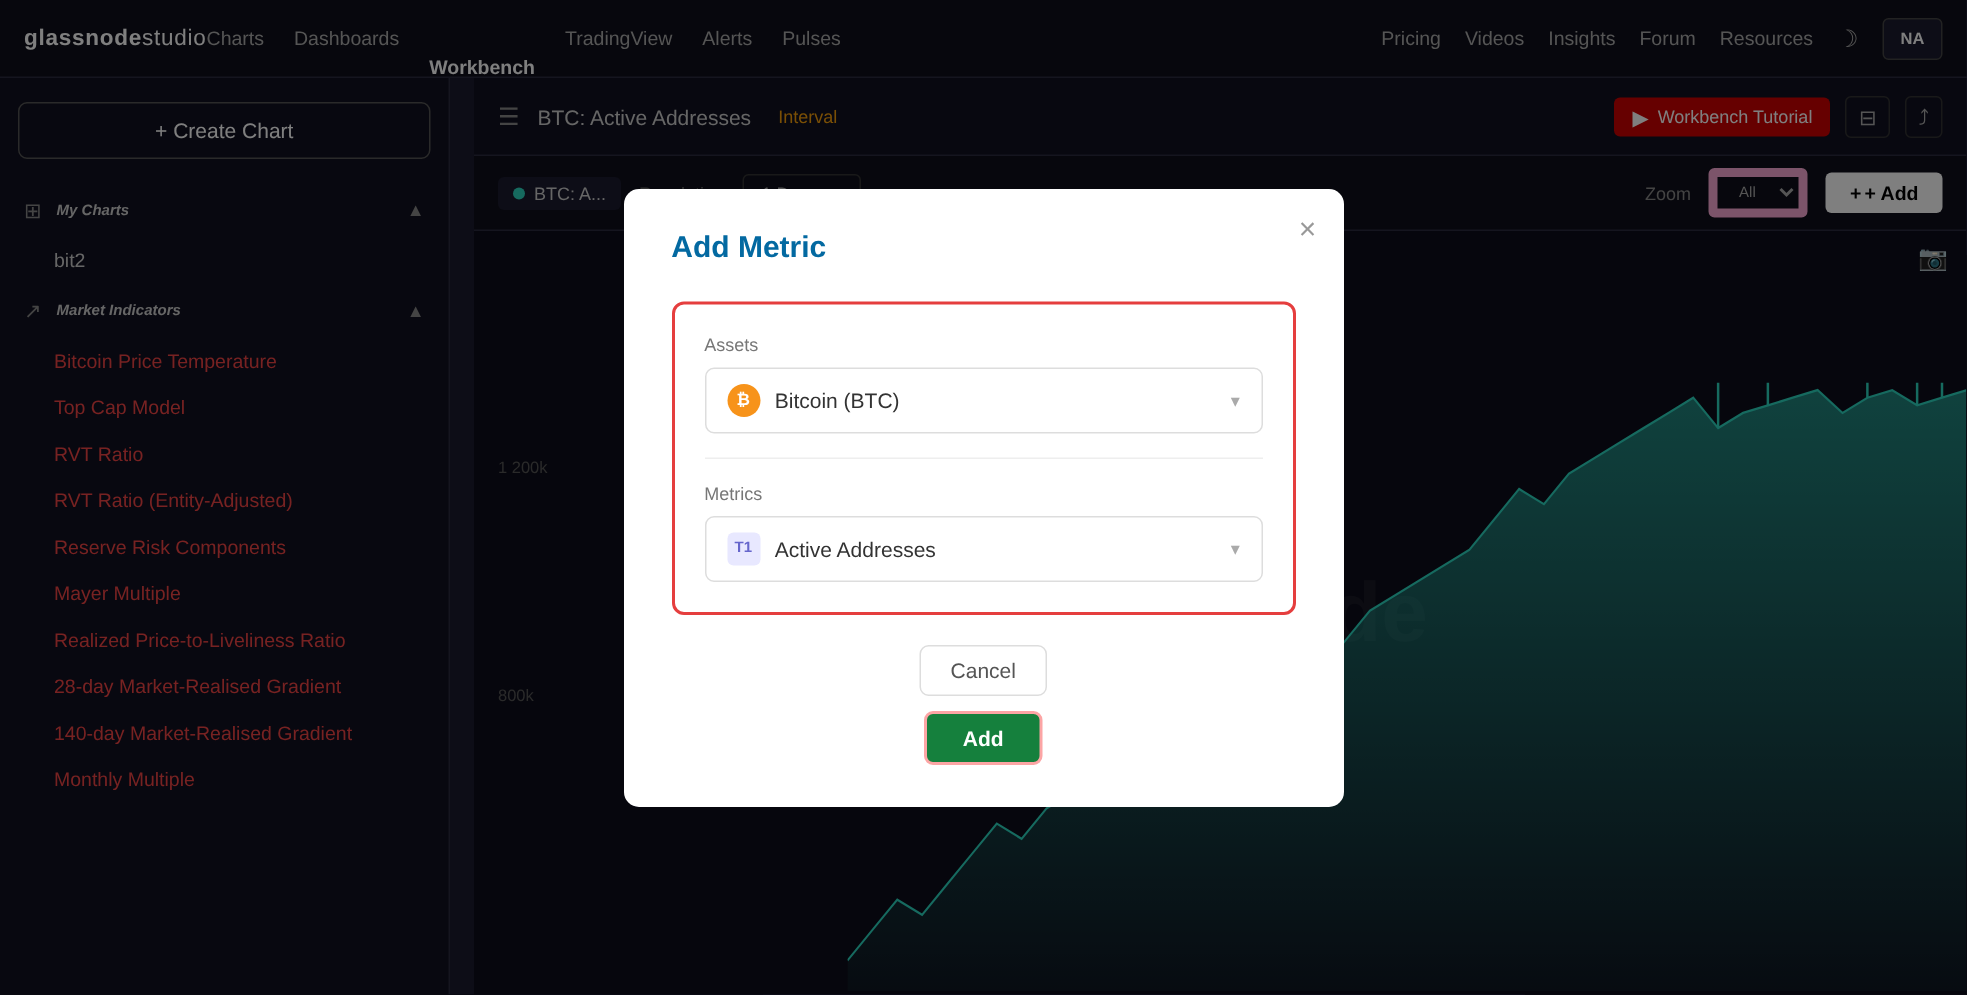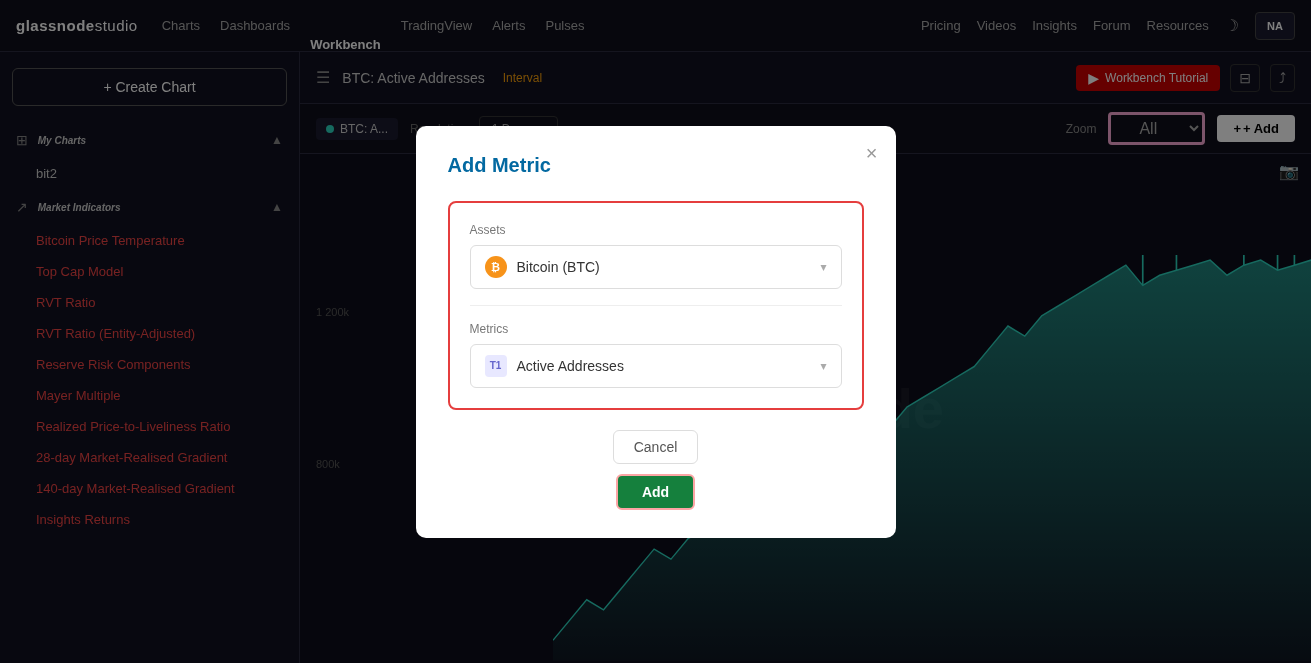--- a/index.html
+++ b/index.html
@@ -4,34 +4,34 @@
   <style>
     * { box-sizing: border-box; margin: 0; padding: 0; }
     body { font-family: -apple-system, BlinkMacSystemFont, 'Segoe UI', sans-serif; background: #1a1a2e; color: #e0e0e0; font-size: 14px; overflow: hidden; }
 
     
     .topnav {
       display: flex; align-items: center; justify-content: space-between;
       background: #0f0f1a; height: 52px; padding: 0 16px;
       border-bottom: 1px solid #2a2a3e; position: fixed; top: 0; left: 0; right: 0; z-index: 10;
     }
-    .topnav-left { display: flex; align-items: center; gap: 24px; }
+    .topnav-left { display: flex; align-items: center; }
     .logo { display: flex; align-items: center; gap: 6px; }
     .logo-text { color: #fff; font-size: 15px; font-weight: 300; letter-spacing: 0.5px; }
     .logo-text span { font-weight: 600; }
     .nav-links { display: flex; align-items: center; gap: 20px; }
     .nav-link { color: #aaa; font-size: 13px; cursor: pointer; text-decoration: none; }
     .nav-link.active { color: #fff; font-weight: 600; margin-top: 37px; }
     .topnav-right { display: flex; align-items: center; gap: 16px; }
     .nav-right-link { color: #aaa; font-size: 13px; cursor: pointer; }
     .avatar { width: 40px; height: 28px; background: #1a1a2e; border: 1px solid #444; border-radius: 4px; display: flex; align-items: center; justify-content: center; font-size: 11px; color: #fff; font-weight: 600; }
     .moon-icon { color: #aaa; font-size: 16px; }
 
     
-    .layout { display: flex; margin-top: 52px; height: calc(100vh - 52px); }
+    .layout { display: flex; margin-top: 52px; height: calc(100vh - 52px); gap: 16px; }
 
     
     .sidebar {
       width: 300px; background: #111120; border-right: 1px solid #2a2a3e;
       overflow-y: auto; flex-shrink: 0; padding-bottom: 20px;
     }
     .sidebar-create-btn {
       margin: 16px 12px; width: calc(100% - 24px);
       border: 1px solid #555; background: transparent; color: #fff;
       padding: 10px 16px; border-radius: 6px; cursor: pointer; font-size: 14px;
@@ -84,21 +84,21 @@
     .resolution-select {
       background: transparent; border: 1px solid #333; color: #aaa;
       padding: 4px 8px; border-radius: 4px; font-size: 12px; cursor: pointer;
     }
     .toolbar-spacer { flex: 1; }
     .add-btn {
       background: #fff; color: #000; border: none; padding: 6px 16px;
       border-radius: 4px; cursor: pointer; font-size: 13px; font-weight: 600;
       display: flex; align-items: center; gap: 6px;
     }
-    .zoom-select { background: transparent; border: 3px solid #f9a8d4; color: #aaa; padding: 4px 24px; border-radius: 4px; font-size: 16px; }
+    .zoom-select { background: transparent; border: 6px solid #f9a8d4; color: #aaa; padding: 4px 10px; border-radius: 4px; font-size: 10px; }
 
     
     .chart-area { position: relative; height: calc(100% - 104px); overflow: hidden; }
     .chart-watermark {
       position: absolute; top: 50%; left: 50%; transform: translate(-50%, -50%);
       font-size: 56px; font-weight: 700; color: rgba(255,255,255,0.05); pointer-events: none;
       white-space: nowrap;
     }
     .chart-svg { position: absolute; bottom: 0; right: 0; width: 75%; height: 80%; }
     .y-label { position: absolute; left: 16px; top: 30%; color: #555; font-size: 11px; }
@@ -207,21 +207,21 @@
     </div>
     <div class="sidebar-item">Bitcoin Price Temperature</div>
     <div class="sidebar-item">Top Cap Model</div>
     <div class="sidebar-item">RVT Ratio</div>
     <div class="sidebar-item">RVT Ratio (Entity-Adjusted)</div>
     <div class="sidebar-item">Reserve Risk Components</div>
     <div class="sidebar-item">Mayer Multiple</div>
     <div class="sidebar-item">Realized Price-to-Liveliness Ratio</div>
     <div class="sidebar-item">28-day Market-Realised Gradient</div>
     <div class="sidebar-item">140-day Market-Realised Gradient</div>
-    <div class="sidebar-item">Insights Returns</div>
+    <div class="sidebar-item">Monthly Multiple</div>
   </div>
 
   <div class="main-content">
 
     <div class="chart-header">
       <div class="chart-header-left">
         <button class="hamburger-btn">☰</button>
         <span class="chart-title">BTC: Active Addresses</span>
         <span class="chart-title-badge">Interval</span>
       </div>

